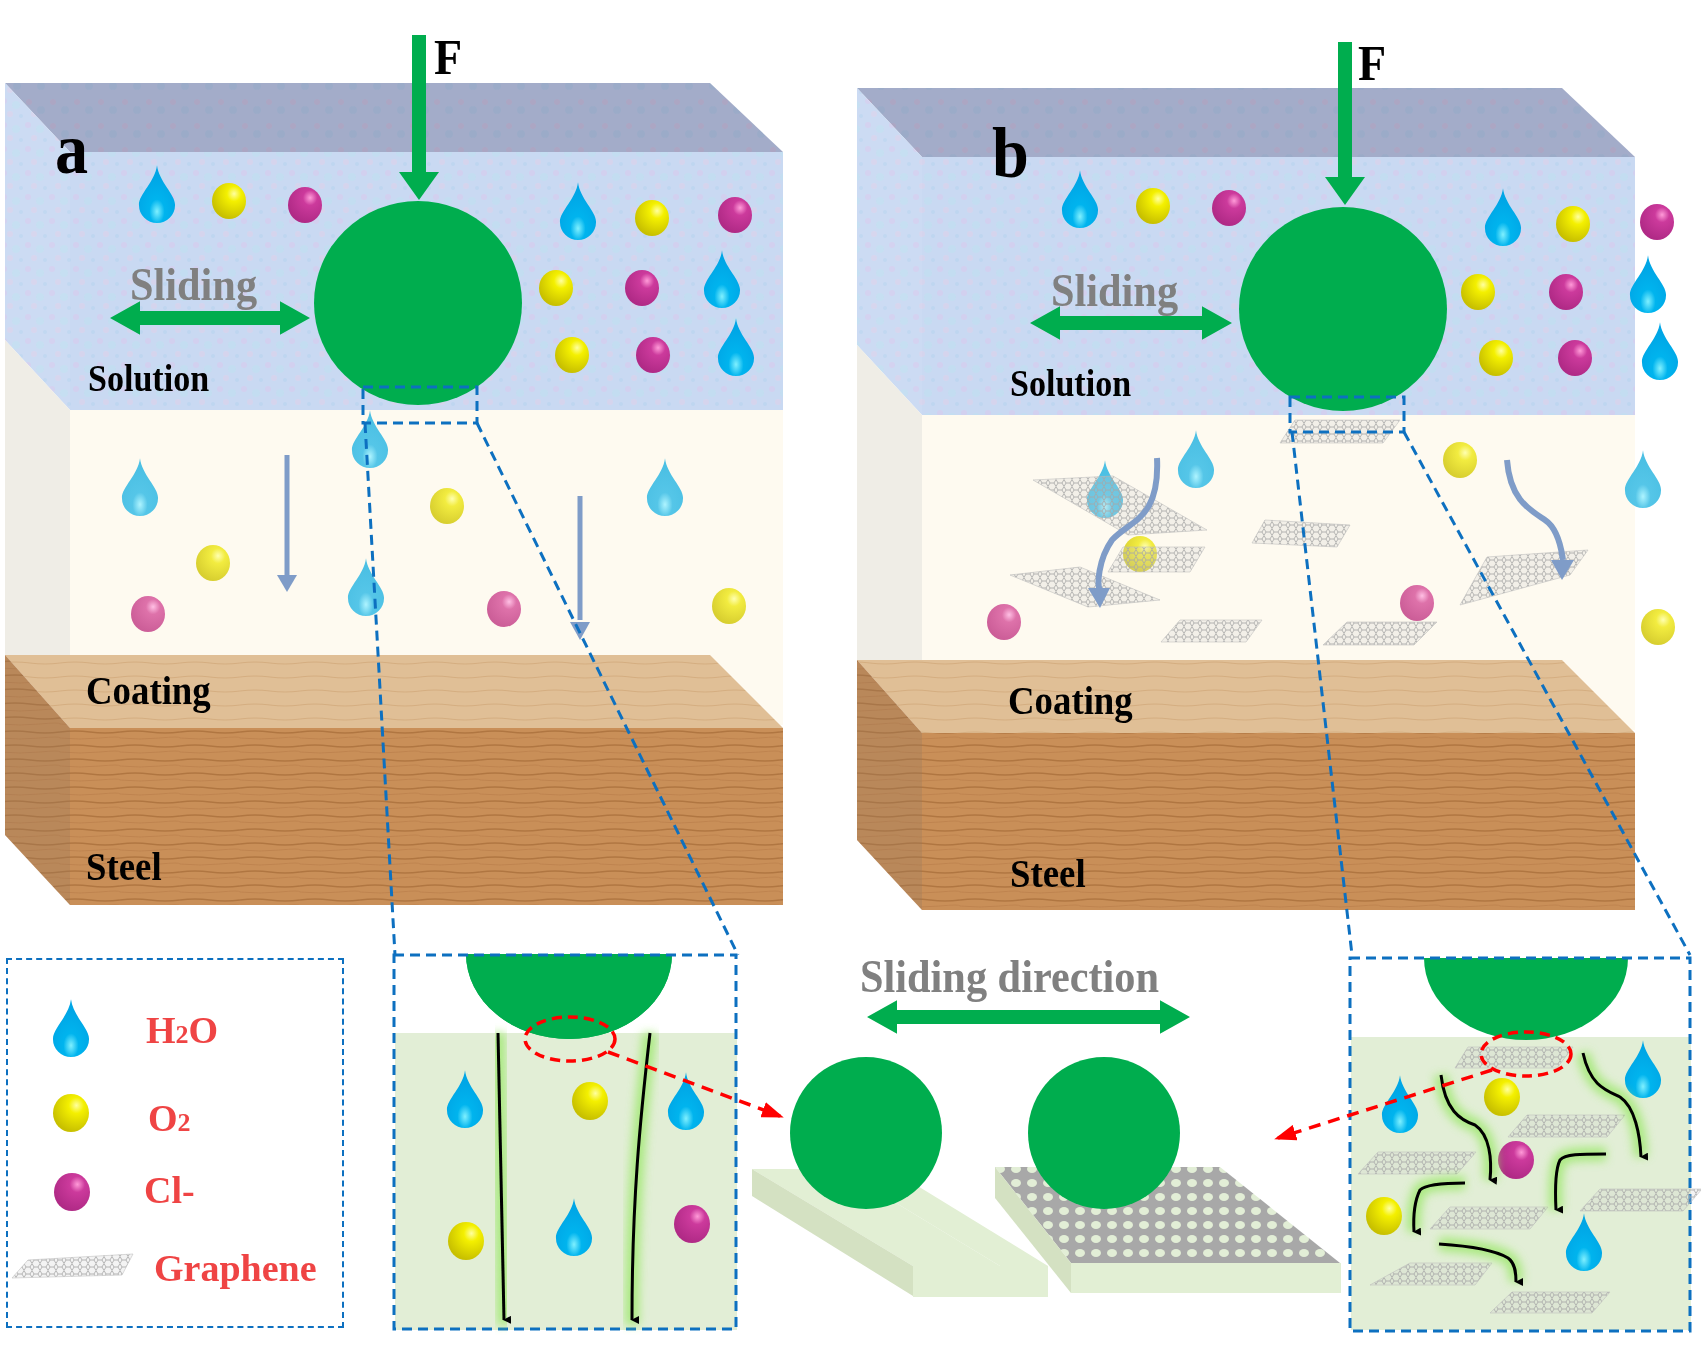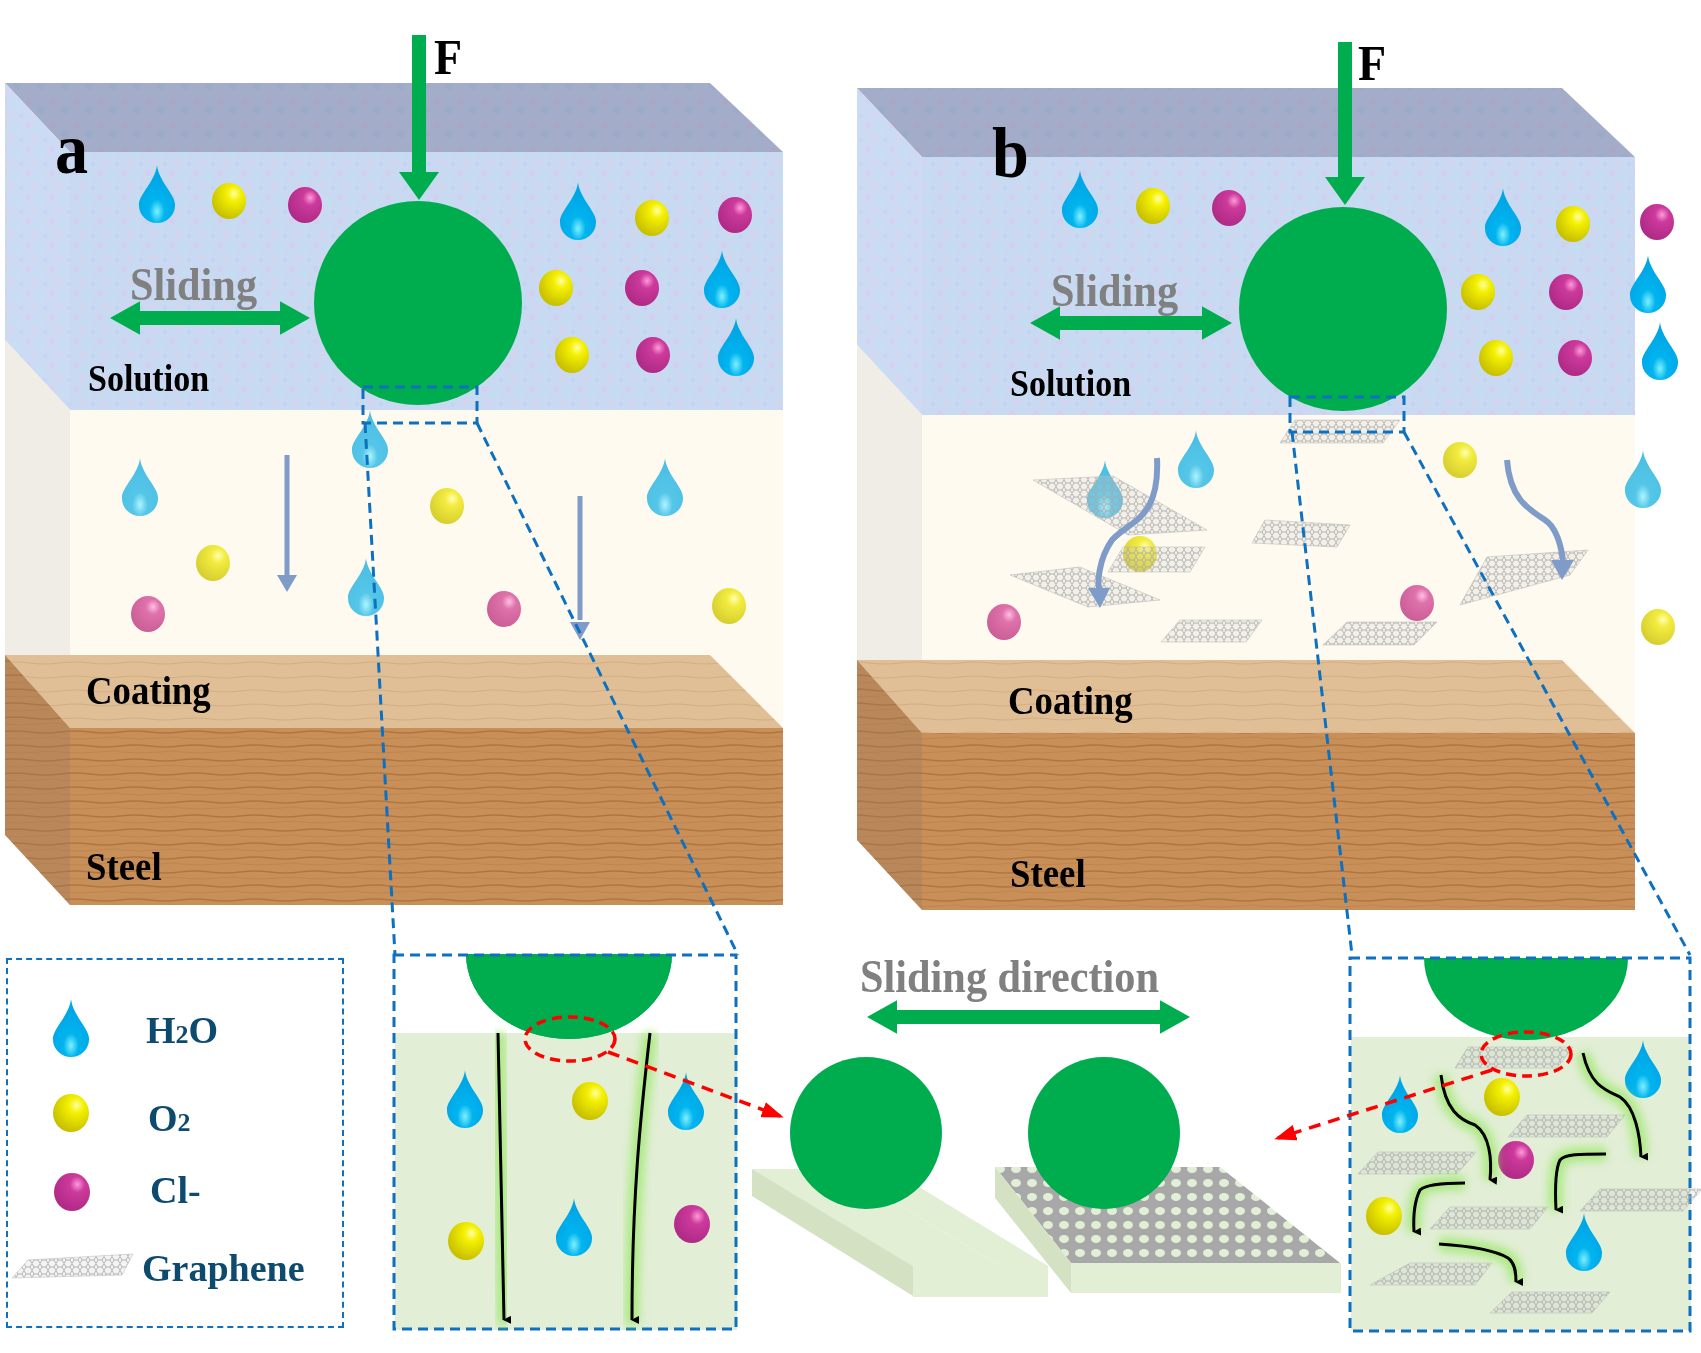--- a/index.html
+++ b/index.html
@@ -5,21 +5,21 @@
   html, body { margin: 0; padding: 0; background: #ffffff; }
   body { width: 1701px; height: 1353px; position: relative; overflow: hidden;
          font-family: "Liberation Serif", serif; }
   #stage { position: absolute; left: 0; top: 0; width: 1701px; height: 1353px; }
   .lbl { position: absolute; font-family: "Liberation Serif", serif; font-weight: bold;
          color: #000; white-space: nowrap; transform: scaleX(0.92); transform-origin: left top; }
   .lbl.gray { color: #808080; }
   .legend-box { position: absolute; left: 6px; top: 958px; width: 338px; height: 370px;
                 border: 2.5px dashed #0d70c0; box-sizing: border-box; }
   .legend-text { position: absolute; font-family: "Liberation Serif", serif; font-weight: bold;
-                 font-size: 38px; color: #0c4a6e; white-space: nowrap; }
+                 font-size: 38px; color: #ef4444; white-space: nowrap; }
 </style>
 </head>
 <body>
 
 <div id="stage">
   <svg id="art" width="1701" height="1353" viewBox="0 0 1701 1353" xmlns="http://www.w3.org/2000/svg">
     <defs>
       <pattern id="noise" width="24" height="24" patternUnits="userSpaceOnUse">
         <rect width="24" height="24" fill="#c9d9f2"></rect>
         <circle cx="4" cy="5" r="3" fill="#d9c9ec" opacity="0.6"></circle>
@@ -279,16 +279,16 @@
   <div class="lbl gray" style="left:860px; top:950px; font-size:46px;">Sliding direction</div>
 
   
   <div class="legend-box">
     <div class="legend-text" style="left:138px; top:48px;">
       <span>H</span><span class="small" style="font-size:26px;">2</span><span>O</span>
     </div>
     <div class="legend-text" style="left:140px; top:136px;">
       <span>O</span><span style="font-size:26px;">2</span>
     </div>
-    <div class="legend-text" style="left:142px; top:208px;">Cl-</div>
-    <div class="legend-text" style="left:134px; top:286px;">Graphene</div>
+    <div class="legend-text" style="left:136px; top:208px;">Cl-</div>
+    <div class="legend-text" style="left:146px; top:286px;">Graphene</div>
   </div>
 </div>
 
 </body></html>

